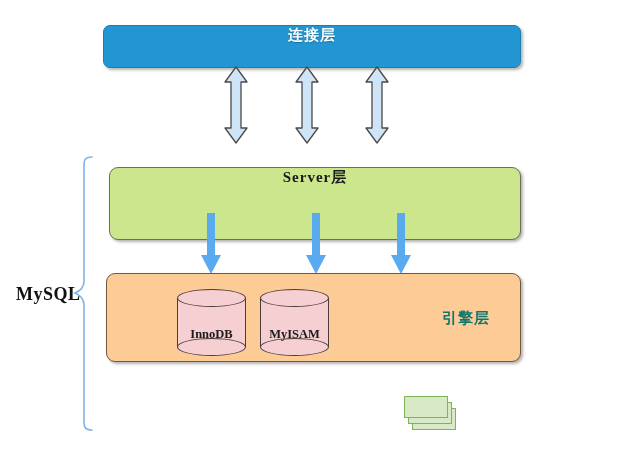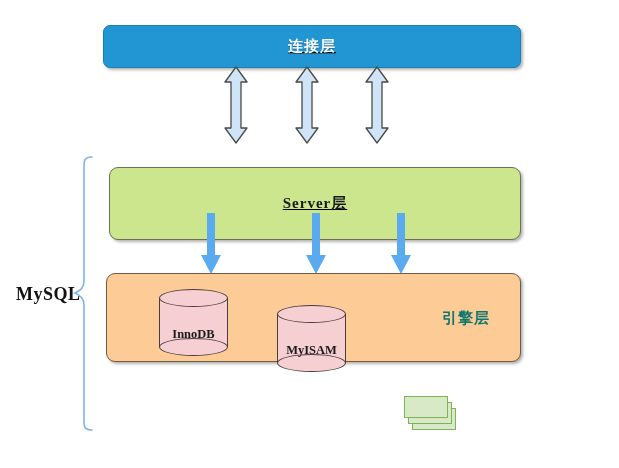--- a/index.html
+++ b/index.html
@@ -15,24 +15,22 @@
     width: 619px;
     height: 468px;
     background: #ffffff;
     overflow: hidden;
   }
   .layer-box {
     position: absolute;
     box-sizing: border-box;
     border-radius: 9px;
     display: flex;
-    align-items: center;
     justify-content: center;
     box-shadow: 2px 2px 3px rgba(0,0,0,0.30);
-    text-decoration: underline;
   }
   .layer-label {
     font-family: "Liberation Serif", "DejaVu Serif", serif;
     font-weight: bold;
     letter-spacing: 1px;
     white-space: nowrap;
   }
 
   
   #connection-layer {
@@ -119,22 +117,22 @@
     left: 0; right: 0;
     top: 38px;
     text-align: center;
     font-family: "Liberation Serif", "DejaVu Serif", serif;
     font-weight: bold;
     font-size: 12.5px;
     color: #1a1a1a;
     z-index: 4;
     letter-spacing: 0px;
   }
-  #cyl-innodb   { left: 159px; text-decoration: underline; }
-  #cyl-myisam   { left: 277px; margin-top: 16px; }
+  #cyl-innodb   { left: 177px; text-decoration: underline; }
+  #cyl-myisam   { left: 260px; }
   #cyl-memory   { left: 362px; }
 
   
   .dbl-arrow { position: absolute; top: 66px; width: 26px; height: 78px; }
   #dbl-arrow-1 { left: 223px; }
   #dbl-arrow-2 { left: 294px; }
   #dbl-arrow-3 { left: 364px; }
 
   
   .down-arrow { position: absolute; top: 213px; width: 22px; height: 62px; }

